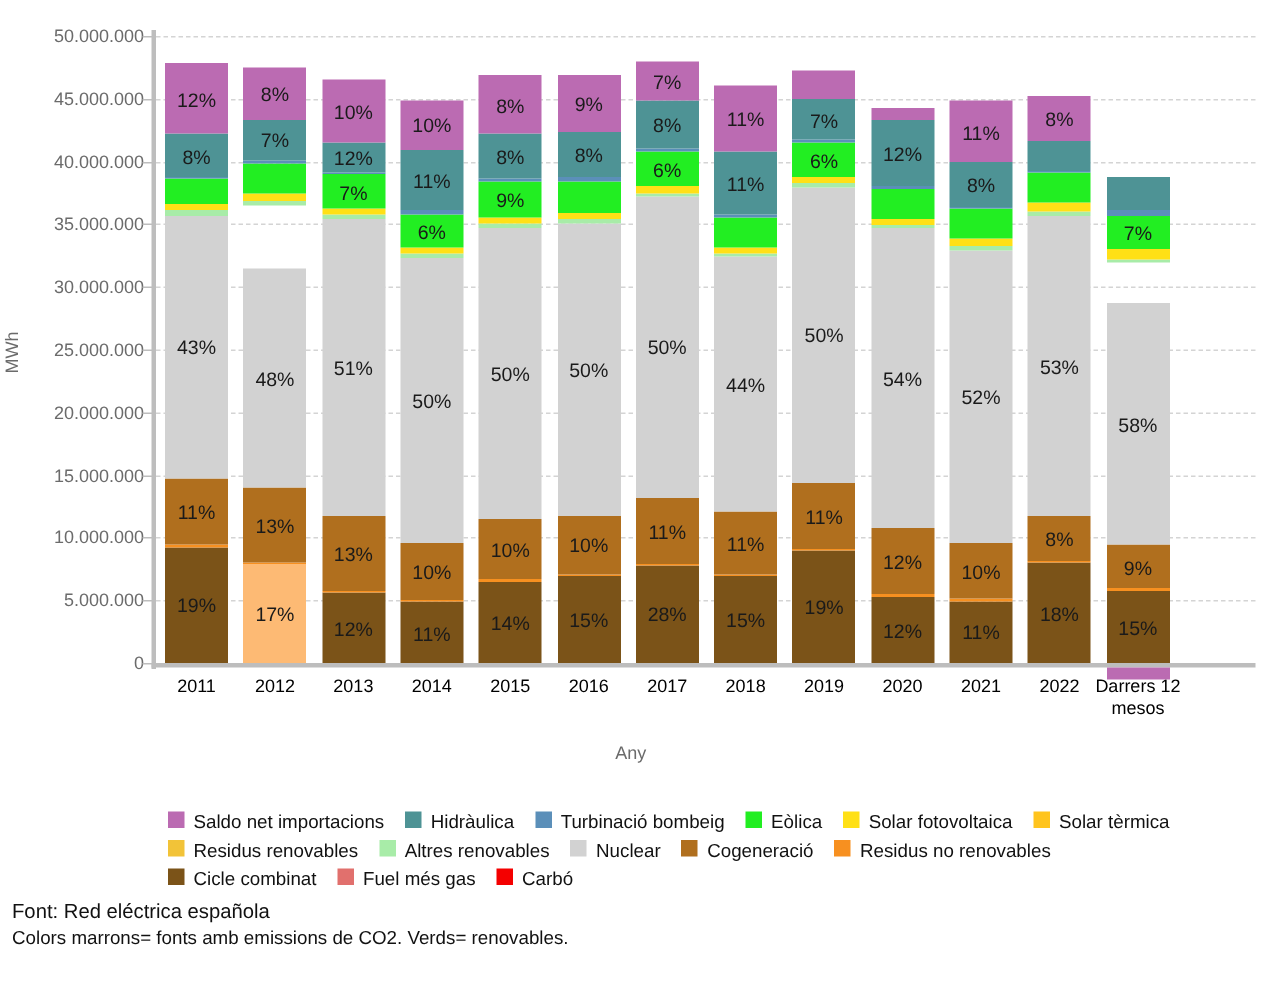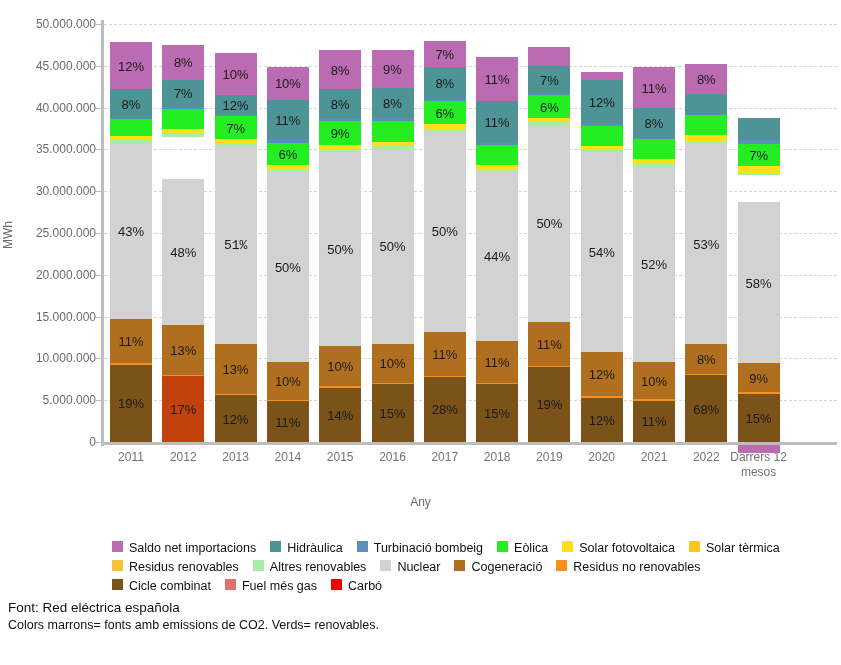--- a/index.html
+++ b/index.html
@@ -48,21 +48,21 @@
     transform:rotate(-90deg);
     transform-origin:center center;
     white-space:nowrap;
   }
   #xlabel{
     position:absolute;left:0;top:495px;width:841px;
     text-align:center;font-size:12px;color:#6b6b6b;
   }
   .xtick-label{
     position:absolute;top:450px;
-    font-size:12px;color:#737373;
+    font-size:12px;color:#000000;
     text-align:center;white-space:pre-line;line-height:15px;
   }
   
   .bar{position:absolute;bottom:0;}
   .seg{position:absolute;width:100%;left:0;}
   .seg-label{
     position:absolute;left:0;width:100%;
     text-align:center;
     font-size:13px;color:#1a1a1a;
     line-height:1;
@@ -164,21 +164,21 @@
       <div class="seg" title="Eòlica" style="height: 16.302px; bottom: 306.394px; background: rgb(34, 238, 34);"></div>
       <div class="seg" title="Turbinació bombeig" style="height: 0.836px; bottom: 322.696px; background: rgb(91, 143, 185);"></div>
       <div class="seg" title="Hidràulica" style="height: 29.26px; bottom: 323.532px; background: rgb(78, 147, 149);">
         <div class="seg-label" style="top: calc(50% - 6px);">8%</div>
       </div>
       <div class="seg" title="Saldo net importacions" style="height: 46.816px; bottom: 352.792px; background: rgb(187, 107, 178);">
         <div class="seg-label" style="top: calc(50% - 6px);">12%</div>
       </div>
     </div>
     <div class="bar" style="left: 162.3px; width: 42px; bottom: 88px; height: 0px;">
-      <div class="seg" title="Cicle combinat" style="height: 66.044px; bottom: 0px; background: #c2410c;">
+      <div class="seg" title="Cicle combinat" style="height: 66.044px; bottom: 0px; background: #fdba74;">
         <div class="seg-label" style="top: calc(50% - 6px);">17%</div>
       </div>
       <div class="seg" title="Residus no renovables" style="height: 1.254px; bottom: 66.044px; background: rgb(247, 144, 32);"></div>
       <div class="seg" title="Cogeneració" style="height: 49.742px; bottom: 67.298px; background: rgb(176, 111, 30);">
         <div class="seg-label" style="top: calc(50% - 6px);">13%</div>
       </div>
       <div class="seg" title="Nuclear" style="height: 146px; bottom: 117.04px; background: rgb(210, 210, 210);">
         <div class="seg-label" style="top: calc(50% - 6px);">48%</div>
       </div>
       <div class="seg" title="Altres renovables" style="height: 3.344px; bottom: 305.14px; background: rgb(168, 236, 168);"></div>
@@ -194,21 +194,21 @@
     </div>
     <div class="bar" style="left: 214.6px; width: 42px; bottom: 88px; height: 0px;">
       <div class="seg" title="Cicle combinat" style="height: 46.816px; bottom: 0px; background: rgb(123, 83, 24);">
         <div class="seg-label" style="top: calc(50% - 6px);">12%</div>
       </div>
       <div class="seg" title="Residus no renovables" style="height: 1.254px; bottom: 46.816px; background: rgb(247, 144, 32);"></div>
       <div class="seg" title="Cogeneració" style="height: 49.742px; bottom: 48.07px; background: rgb(176, 111, 30);">
         <div class="seg-label" style="top: calc(50% - 6px);">13%</div>
       </div>
       <div class="seg" title="Nuclear" style="height: 198.132px; bottom: 97.812px; background: rgb(210, 210, 210);">
-        <div class="seg-label" style="top: calc(50% - 6px); font-family: Liberation Mono, monospace;">51%</div>
+        <div class="seg-label" style="top: calc(50% - 6px);">51%</div>
       </div>
       <div class="seg" title="Altres renovables" style="height: 2.926px; bottom: 295.944px; background: rgb(168, 236, 168);"></div>
       <div class="seg" title="Solar fotovoltaica" style="height: 4.18px; bottom: 298.87px; background: rgb(255, 224, 22);"></div>
       <div class="seg" title="Eòlica" style="height: 22.572px; bottom: 303.05px; background: rgb(34, 238, 34);">
         <div class="seg-label" style="top: calc(50% - 6px);">7%</div>
       </div>
       <div class="seg" title="Turbinació bombeig" style="height: 1.672px; bottom: 325.622px; background: rgb(91, 143, 185);"></div>
       <div class="seg" title="Hidràulica" style="height: 20.064px; bottom: 327.294px; background: rgb(78, 147, 149);">
         <div class="seg-label" style="top: calc(50% - 6px);">12%</div>
       </div>
@@ -391,21 +391,21 @@
       <div class="seg" title="Turbinació bombeig" style="height: 0.836px; bottom: 303.05px; background: rgb(91, 143, 185);"></div>
       <div class="seg" title="Hidràulica" style="height: 30.096px; bottom: 303.886px; background: rgb(78, 147, 149);">
         <div class="seg-label" style="top: calc(50% - 6px);">8%</div>
       </div>
       <div class="seg" title="Saldo net importacions" style="height: 40.964px; bottom: 333.982px; background: rgb(187, 107, 178);">
         <div class="seg-label" style="top: calc(50% - 6px);">11%</div>
       </div>
     </div>
     <div class="bar" style="left: 685.3px; width: 42px; bottom: 88px; height: 0px;">
       <div class="seg" title="Cicle combinat" style="height: 66.88px; bottom: 0px; background: rgb(123, 83, 24);">
-        <div class="seg-label" style="top: calc(50% - 6px);">68%</div>
+        <div class="seg-label" style="top: calc(50% - 6px);">18%</div>
       </div>
       <div class="seg" title="Residus no renovables" style="height: 1.254px; bottom: 66.88px; background: rgb(247, 144, 32);"></div>
       <div class="seg" title="Cogeneració" style="height: 30.096px; bottom: 68.134px; background: rgb(176, 111, 30);">
         <div class="seg-label" style="top: calc(50% - 6px);">8%</div>
       </div>
       <div class="seg" title="Nuclear" style="height: 200.222px; bottom: 98.23px; background: rgb(210, 210, 210);">
         <div class="seg-label" style="top: calc(50% - 6px);">53%</div>
       </div>
       <div class="seg" title="Altres renovables" style="height: 2.508px; bottom: 298.452px; background: rgb(168, 236, 168);"></div>
       <div class="seg" title="Solar fotovoltaica" style="height: 5.852px; bottom: 300.96px; background: rgb(255, 224, 22);"></div>

